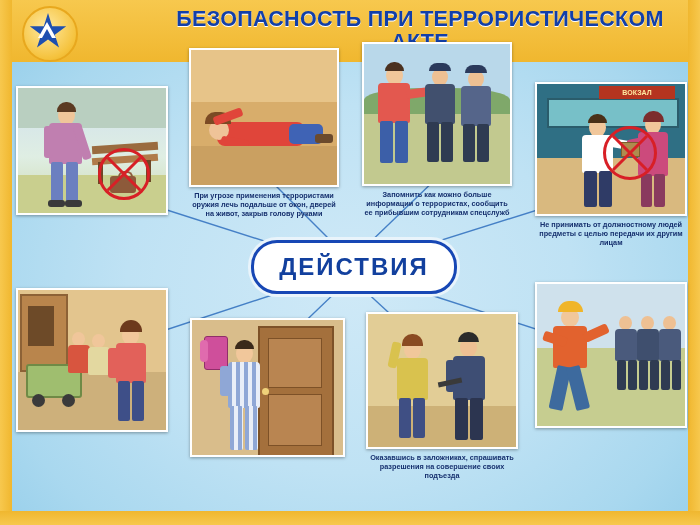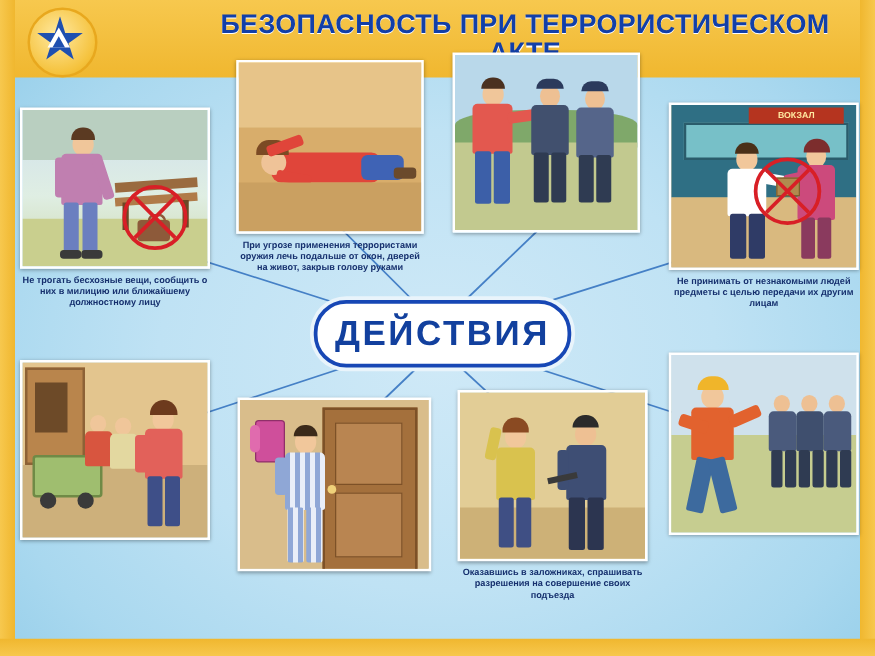--- a/index.html
+++ b/index.html
@@ -50,21 +50,21 @@
 
   
   .center-badge{
     position:absolute;left:251px;top:240px;width:200px;height:48px;
     border-radius:26px;background:#ffffff;border:3px solid #1747b5;
     box-shadow:0 0 0 3px #e9f4fb;
     display:flex;align-items:center;justify-content:center;
     z-index:6;
   }
   .center-badge span{
-    color:#12409e;font-weight:bold;font-size:28px;letter-spacing:2px;
+    color:#12409e;font-weight:bold;font-size:24px;letter-spacing:2px;
   }
   svg.rays{position:absolute;left:0;top:0;width:700px;height:525px;z-index:1;}
 
   .cell{position:absolute;z-index:3;}
   .pic{
     border:2px solid #ffffff;
     box-shadow:0 1px 3px rgba(0,0,0,.35);
     overflow:hidden;position:relative;
   }
   .cap{
@@ -129,21 +129,20 @@
       <div style="position:absolute;left:39px;top:14px;width:19px;height:10px;background:#5b3a22;border-radius:9px 9px 0 0;"></div>
       <div class="torso" style="left:31px;top:35px;width:33px;height:41px;background:#c07fb0;"></div>
       <div class="arm" style="left:60px;top:38px;width:9px;height:34px;background:#c07fb0;transform:rotate(-18deg);"></div>
       <div class="arm" style="left:26px;top:38px;width:9px;height:32px;background:#c07fb0;"></div>
       <div class="leg" style="left:33px;top:74px;width:12px;height:40px;background:#6b7fc0;"></div>
       <div class="leg" style="left:48px;top:74px;width:12px;height:40px;background:#6b7fc0;"></div>
       <div style="position:absolute;left:30px;top:112px;width:17px;height:7px;background:#3a3a3a;border-radius:3px;"></div>
       <div style="position:absolute;left:47px;top:112px;width:17px;height:7px;background:#3a3a3a;border-radius:3px;"></div>
       <div class="ban" style="left:80px;top:60px;width:46px;height:46px;"></div>
     </div>
-    <div class="cap">Не трогать бесхозные вещи, сообщить о них в милицию или ближайшему должностному лицу</div>
   </div>
 
   <div class="cell" style="left:189px;top:48px;width:150px;">
     <div class="pic" style="width:146px;height:135px;background:linear-gradient(180deg,#e9cf9a 0%,#e6c488 60%,#d9b271 100%);">
       <div style="position:absolute;left:0;top:0;width:100%;height:52px;background:#e7c489;"></div>
       <div style="position:absolute;left:0;top:52px;width:100%;height:83px;background:#d8ad6b;"></div>
 
       <div style="position:absolute;left:26px;top:72px;width:88px;height:24px;background:#e0453a;border-radius:8px;"></div>
       <div style="position:absolute;left:98px;top:74px;width:34px;height:20px;background:#3f63b5;border-radius:5px;"></div>
       <div style="position:absolute;left:124px;top:84px;width:18px;height:9px;background:#6b4a2c;border-radius:3px;"></div>
@@ -174,20 +173,21 @@
       <div class="torso" style="left:61px;top:40px;width:30px;height:40px;background:#41506e;"></div>
       <div class="leg" style="left:63px;top:78px;width:12px;height:40px;background:#2f3b52;"></div>
       <div class="leg" style="left:77px;top:78px;width:12px;height:40px;background:#2f3b52;"></div>
 
       <div class="head" style="left:104px;top:26px;width:16px;height:18px;background:#eec093;"></div>
       <div style="position:absolute;left:101px;top:21px;width:22px;height:8px;background:#2b3a5c;border-radius:8px 8px 0 0;"></div>
       <div class="torso" style="left:97px;top:42px;width:30px;height:40px;background:#55658a;"></div>
       <div class="leg" style="left:99px;top:80px;width:12px;height:38px;background:#2f3b52;"></div>
       <div class="leg" style="left:113px;top:80px;width:12px;height:38px;background:#2f3b52;"></div>
     </div>
+    <div class="cap">Запомнить как можно больше информации о террористах, сообщить ее прибывшим сотрудникам спецслужб</div>
   </div>
 
   <div class="cell" style="left:535px;top:82px;width:152px;">
     <div class="pic" style="width:148px;height:130px;background:linear-gradient(180deg,#f0d49a 0%,#e9c98e 55%,#cfb27c 100%);">
 
       <div style="position:absolute;left:0;top:0;width:100%;height:74px;background:#2f6f84;"></div>
       <div style="position:absolute;left:10px;top:14px;width:128px;height:26px;background:#77c0c8;border:2px solid #2a5c6b;"></div>
       <div class="sign" style="left:62px;top:2px;width:76px;height:13px;line-height:13px;">ВОКЗАЛ</div>
       <div style="position:absolute;left:0;top:74px;width:100%;height:56px;background:#d9b97f;"></div>
 
@@ -201,21 +201,21 @@
       <div class="head" style="left:108px;top:32px;width:16px;height:18px;background:#f1c79b;"></div>
       <div style="position:absolute;left:106px;top:27px;width:21px;height:11px;background:#7c2d2d;border-radius:10px 10px 0 0;"></div>
       <div class="torso" style="left:101px;top:48px;width:30px;height:44px;background:#cc4a7c;"></div>
       <div class="arm" style="left:90px;top:54px;width:22px;height:9px;background:#cc4a7c;transform:rotate(-12deg);"></div>
       <div class="leg" style="left:104px;top:90px;width:11px;height:33px;background:#8a3a5e;"></div>
       <div class="leg" style="left:117px;top:90px;width:11px;height:33px;background:#8a3a5e;"></div>
 
       <div style="position:absolute;left:84px;top:58px;width:17px;height:13px;background:#b08b4e;border:1px solid #7d5f2d;"></div>
       <div class="ban" style="left:66px;top:42px;width:48px;height:48px;"></div>
     </div>
-    <div class="cap">Не принимать от незнакомыми людей предметы с целью передачи их другим лицам</div>
+    <div class="cap">Не принимать от должностному людей предметы с целью передачи их другим лицам</div>
   </div>
 
   <div class="cell" style="left:16px;top:288px;width:152px;">
     <div class="pic" style="width:148px;height:140px;background:linear-gradient(180deg,#e7cf9c 0%,#dcc088 60%,#cbb079 100%);">
       <div style="position:absolute;left:0;top:0;width:100%;height:82px;background:#e3c58e;"></div>
       <div style="position:absolute;left:2px;top:4px;width:44px;height:74px;background:#b9854c;border:2px solid #8d6236;"></div>
       <div style="position:absolute;left:10px;top:16px;width:26px;height:40px;background:#6d4a28;"></div>
       <div style="position:absolute;left:0;top:82px;width:100%;height:58px;background:#cdb07b;"></div>
 
       <div style="position:absolute;left:8px;top:74px;width:52px;height:30px;background:#9fbe6f;border:2px solid #6f8a46;border-radius:3px;"></div>

